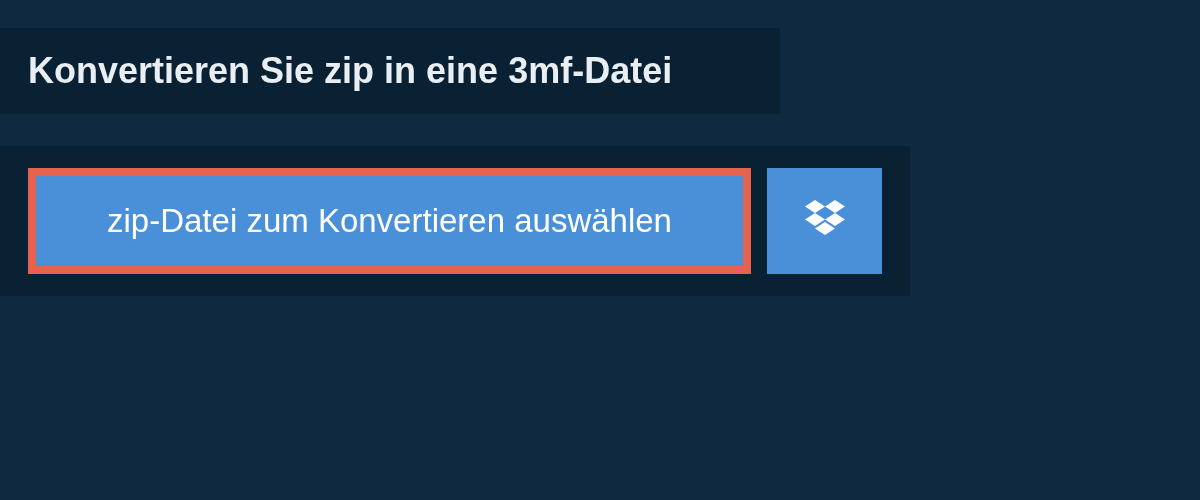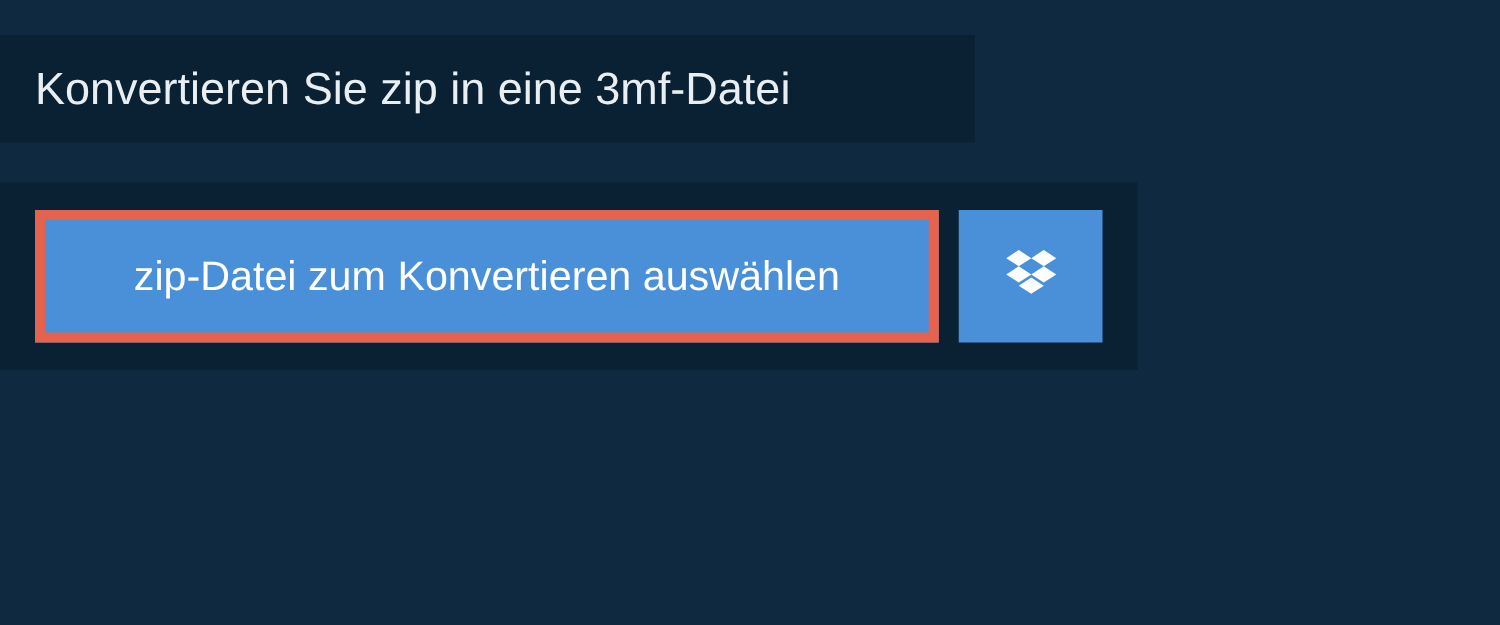--- a/index.html
+++ b/index.html
@@ -16,21 +16,21 @@
     }
     .header-bar {
       background-color: #0a2133;
       padding: 22px 28px;
       width: 780px;
       margin-top: 28px;
     }
     .header-title {
       color: #e8eef2;
       font-size: 36px;
-      font-weight: 400;
+      font-weight: 700;
     }
     .upload-panel {
       background-color: #0a2133;
       width: 910px;
       margin-top: 32px;
       padding: 22px 28px;
       display: flex;
       gap: 16px;
       align-items: stretch;
     }

